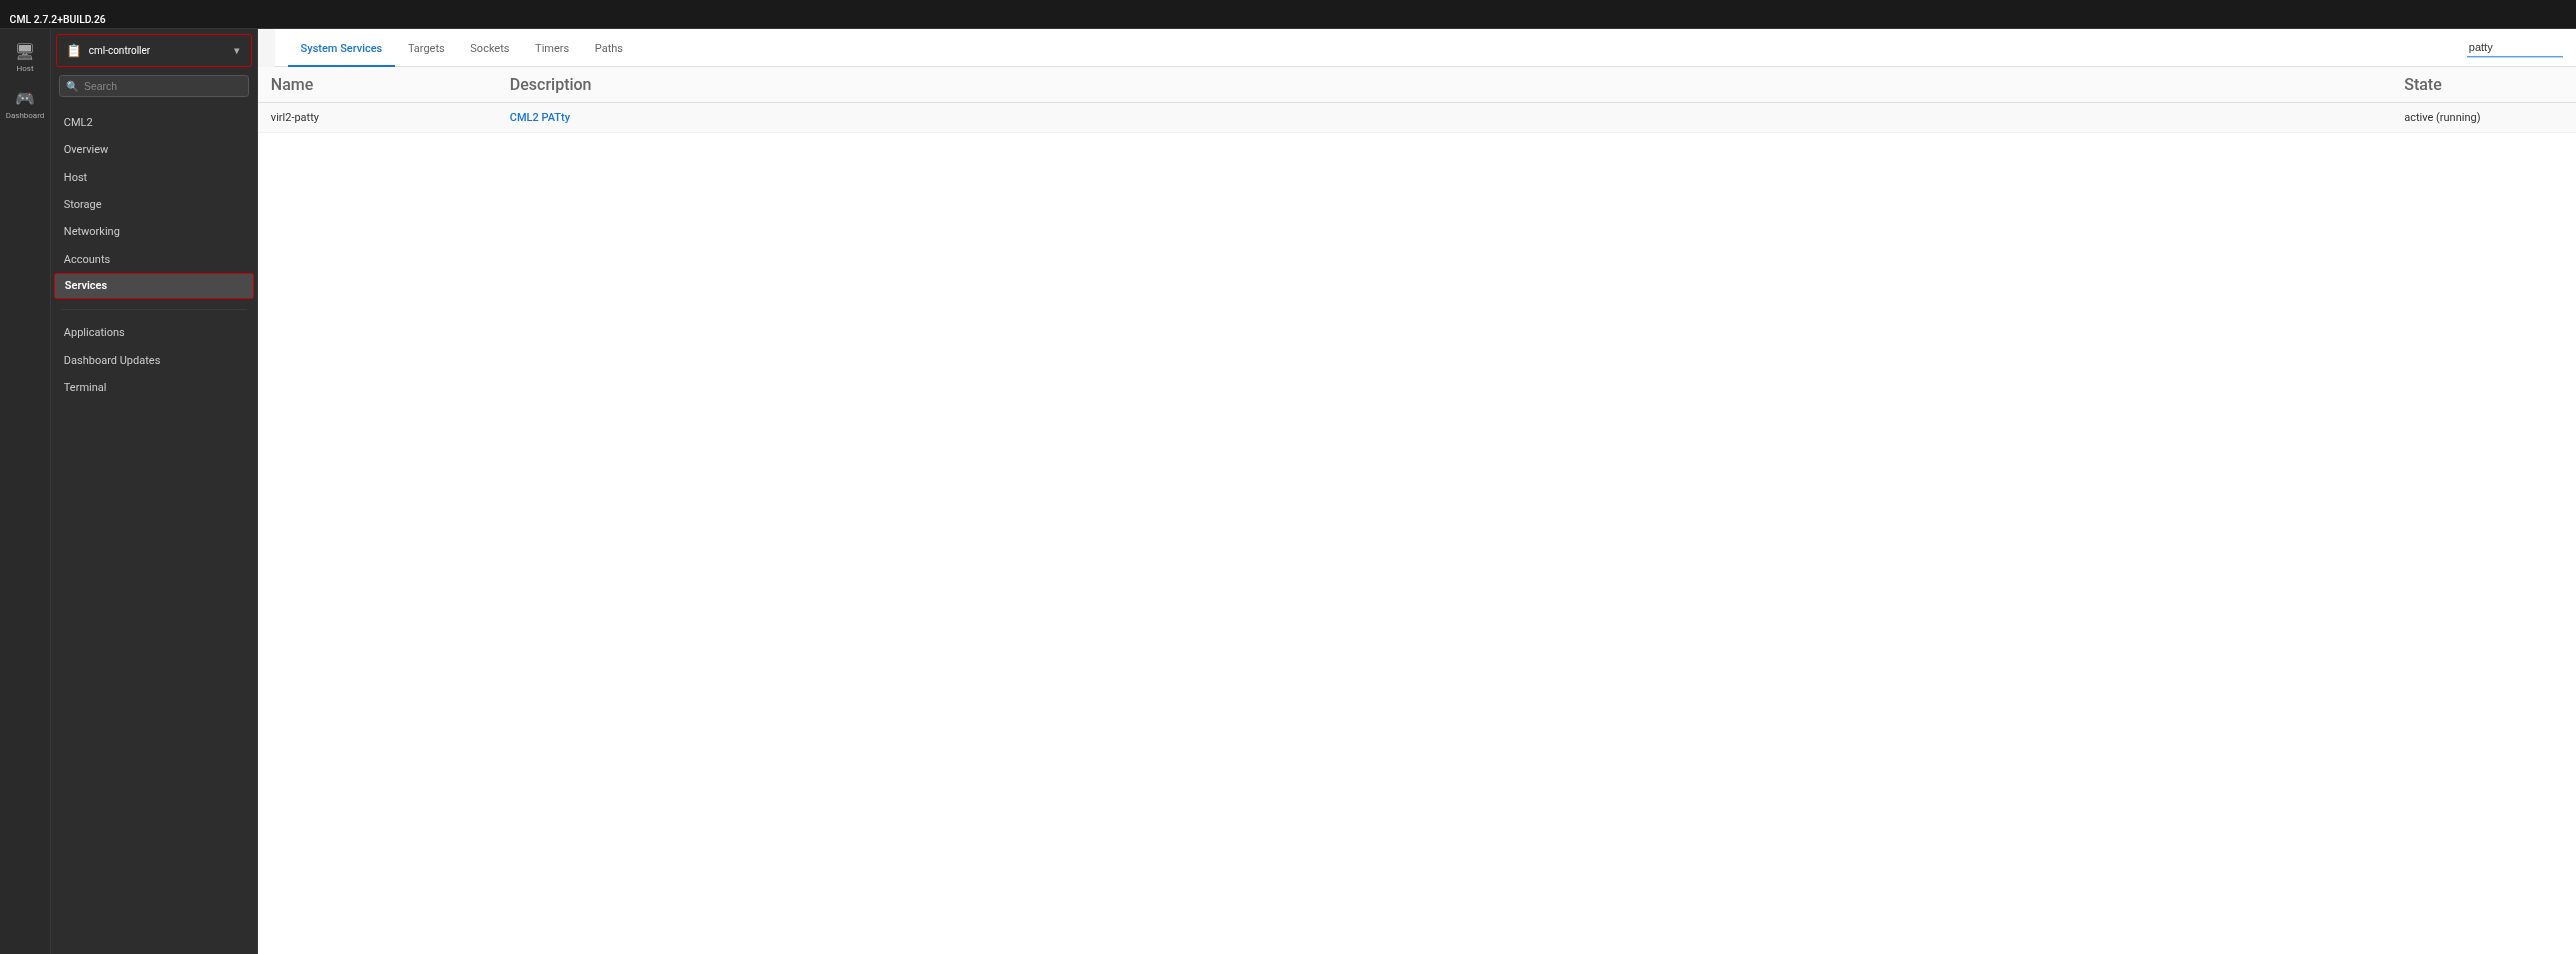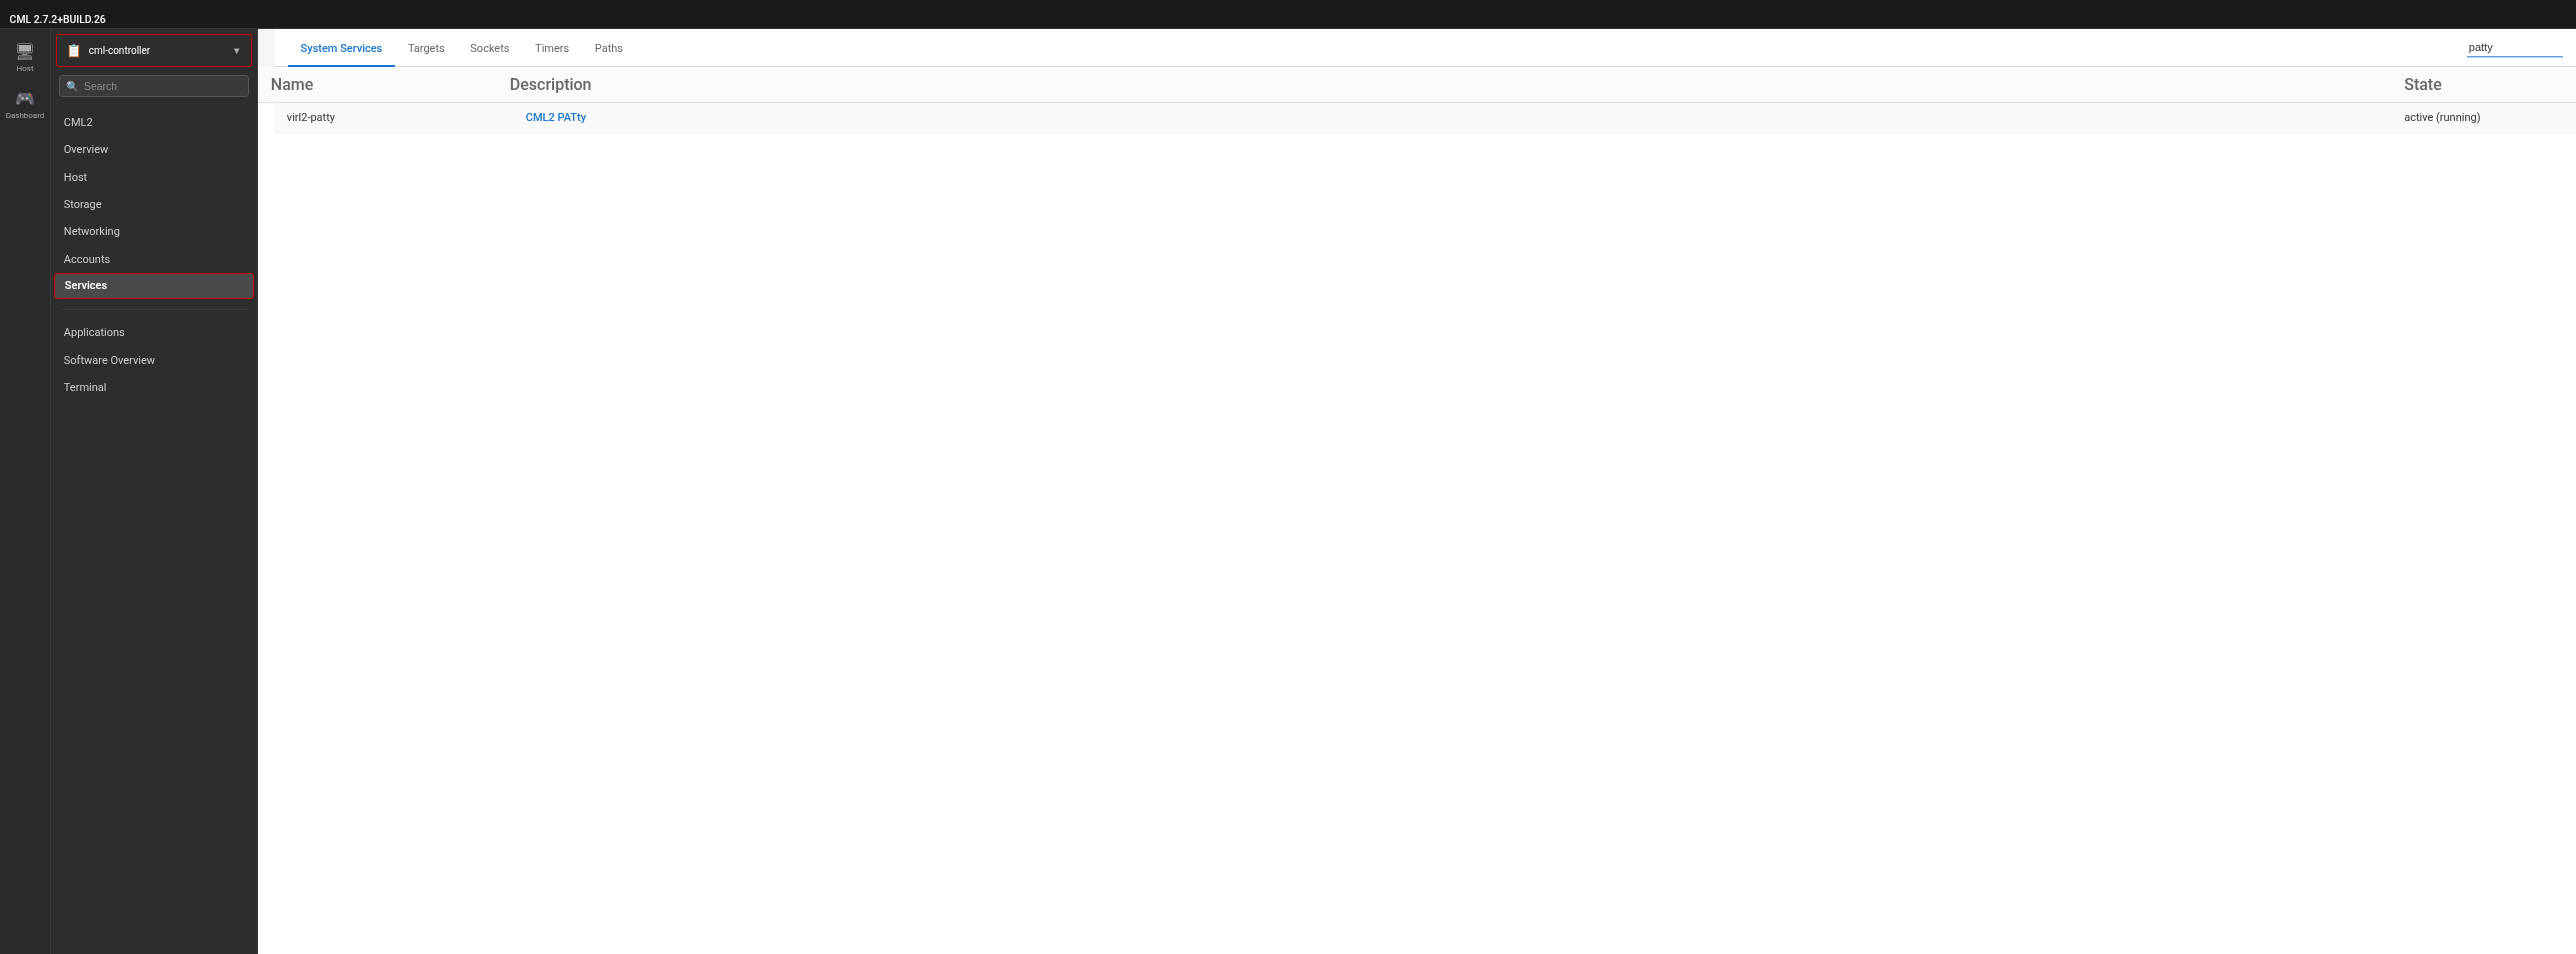--- a/index.html
+++ b/index.html
@@ -106,21 +106,20 @@
       display: grid; grid-template-columns: 239px 1fr 159px;
       padding: 8px 12.8px; border-bottom: 0.8px solid #e0e0e0;
       background: #fafafa;
     }
     .table-header-cell { color: #666; font-size: 16px; font-weight: 500; }
 
     .table-row {
       display: grid; grid-template-columns: 239px 1fr 159px;
       padding: 8px 12.8px; border-bottom: 0.8px solid #f0f0f0;
       align-items: center;
-      margin-left: 16px;
     }
     .table-row.highlighted { background: #f9f9f9; }
 
     .table-cell { font-size: 11px; color: #333; }
     .table-cell.desc-cell { color: #1976d2; font-weight: 500; }
   </style>
 </head>
 <body>
 
 <div class="top-bar">
@@ -157,21 +156,21 @@
     <div class="sidebar-nav-item">Storage</div>
     <div class="sidebar-nav-item">Networking</div>
     <div class="sidebar-nav-item">Accounts</div>
     <div class="sidebar-nav-item active">Services</div>
   </div>
 
   <hr class="sidebar-divider">
 
   <div class="sidebar-nav">
     <div class="sidebar-nav-item">Applications</div>
-    <div class="sidebar-nav-item">Software Overview</div>
+    <div class="sidebar-nav-item">Dashboard Updates</div>
     <div class="sidebar-nav-item">Terminal</div>
   </div>
 </div>
 
 <div class="main-content">
 
   <div class="tab-bar">
     <div class="tab active">System Services</div>
     <div class="tab">Targets</div>
     <div class="tab">Sockets</div>

